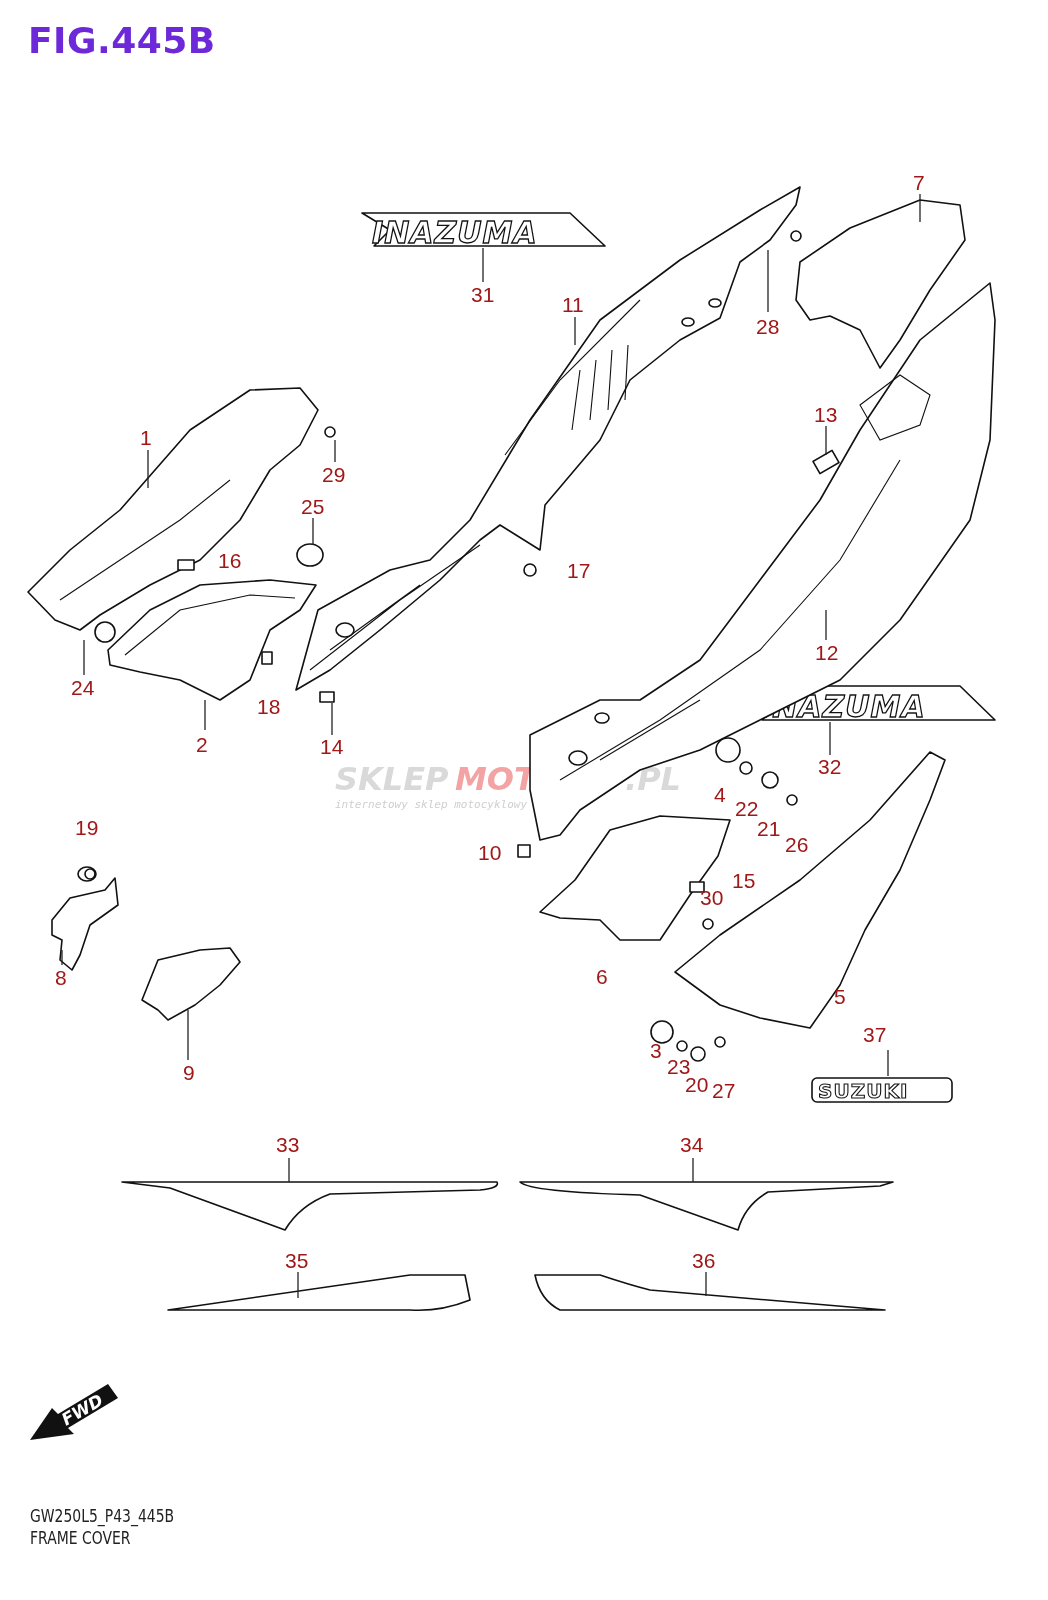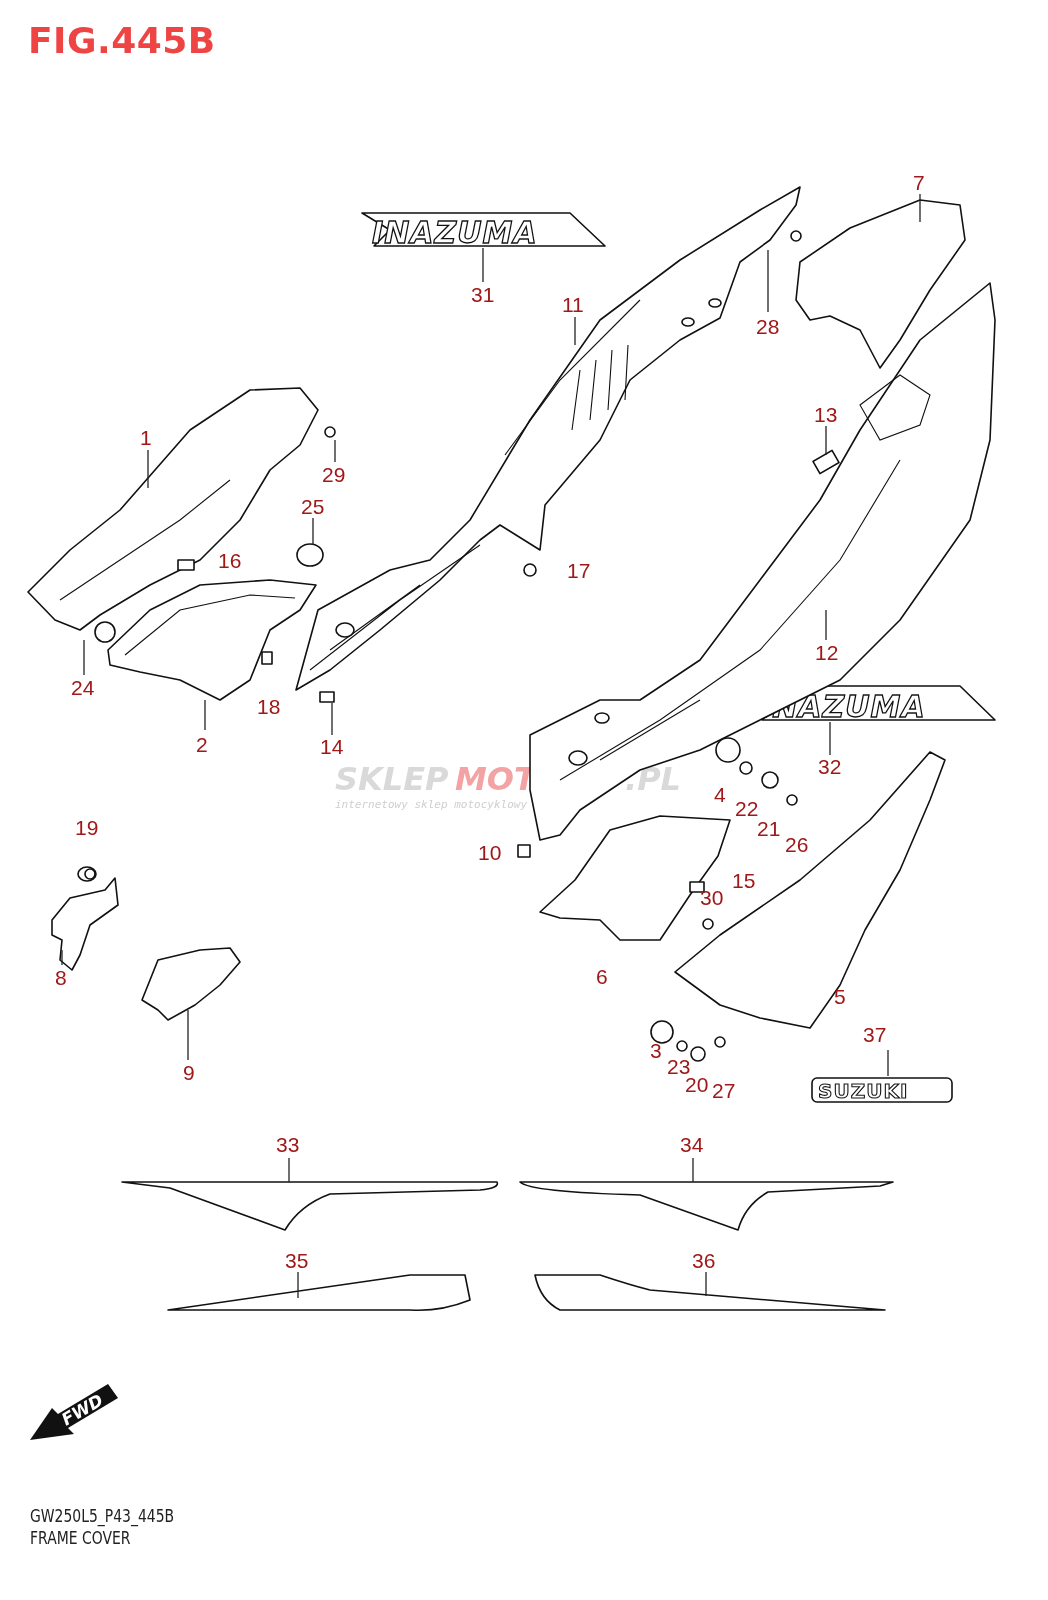--- a/index.html
+++ b/index.html
@@ -1,17 +1,17 @@
 <!DOCTYPE html>
 <html><head>
 <meta charset="utf-8">
 <style>
   html, body { margin:0; padding:0; background:#ffffff; }
   body { width:1048px; height:1600px; position:relative; overflow:hidden; font-family:"Liberation Sans", sans-serif; }
-  #fig-title { position:absolute; left:28px; top:20px; font-family:"DejaVu Sans", sans-serif; font-weight:bold; font-size:36px; color:#ef4444; letter-spacing:0.5px; }
+  #fig-title { position:absolute; left:28px; top:20px; font-family:"DejaVu Sans", sans-serif; font-weight:bold; font-size:36px; color:#6d28d9; letter-spacing:0.5px; }
   #model-code { position:absolute; left:30px; top:1506px; font-family:"DejaVu Sans", sans-serif; font-size:17px; color:#222; transform:scaleX(0.82); transform-origin:left top; }
   #diagram-name { position:absolute; left:30px; top:1528px; font-family:"DejaVu Sans", sans-serif; font-size:17px; color:#222; transform:scaleX(0.82); transform-origin:left top; }
   svg#art { position:absolute; left:0; top:0; }
   .thin { fill:none; stroke:#111; stroke-width:1.1; }
   .part { fill:#fff; stroke:#111; stroke-width:1.6; stroke-linejoin:round; }
   .leader { stroke:#222; stroke-width:1.3; }
   .callout { font-family:"Liberation Sans", sans-serif; font-size:21px; fill:#a01818; }
   .decal-text { font-family:"DejaVu Sans", sans-serif; font-style:italic; font-weight:bold; font-size:30px; fill:#fff; stroke:#111; stroke-width:1.3; letter-spacing:1px; }
   .suzuki-text { font-family:"DejaVu Sans", sans-serif; font-weight:bold; font-size:20px; fill:#fff; stroke:#111; stroke-width:1.1; letter-spacing:1px; }
   .wm1 { font-family:"DejaVu Sans", sans-serif; font-style:italic; font-weight:bold; font-size:32px; fill:#d9d9d9; }

